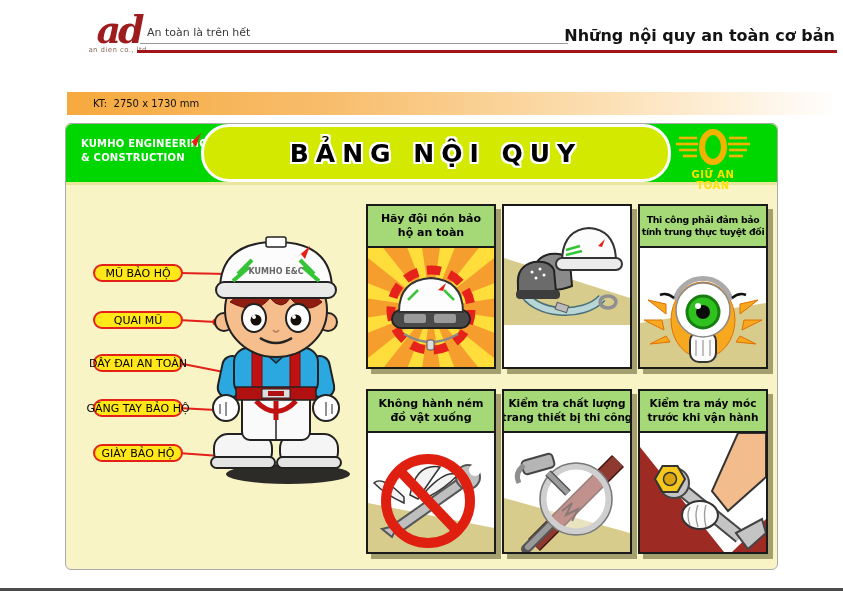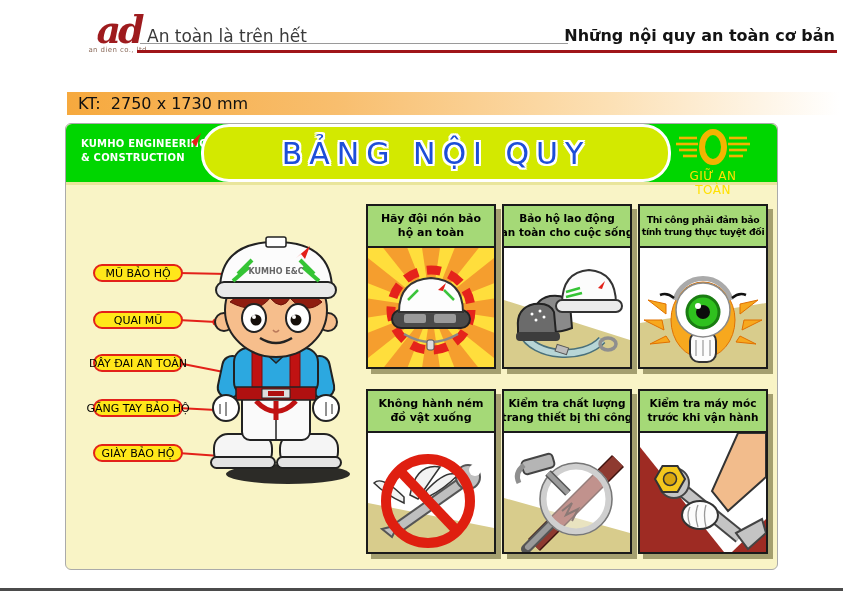--- a/index.html
+++ b/index.html
@@ -4,47 +4,47 @@
 <style>
   html,body{margin:0;padding:0;}
   body{background:#e8e8e8;font-family:"DejaVu Sans",sans-serif;}
   #page{position:relative;width:843px;height:596px;background:#ffffff;overflow:hidden;}
 
   
   .brand{position:absolute;left:84px;top:12px;width:70px;text-align:center;}
   .brand-mark{font-family:"DejaVu Serif",serif;font-style:italic;font-weight:bold;
     font-size:38px;line-height:36px;color:#9E1B1E;letter-spacing:-3px;}
   .brand-caption{font-size:7px;color:#8a6a5a;margin-top:-2px;letter-spacing:0.4px;}
-  .tagline{position:absolute;left:147px;top:26px;font-size:17px;color:#3a3a3a;}
+  .tagline{position:absolute;left:147px;top:26px;font-size:11px;color:#3a3a3a;}
   .page-title{position:absolute;right:8px;top:26px;font-size:16px;font-weight:bold;color:#141414;text-align:right;}
   .thin-rule{position:absolute;left:140px;top:43px;width:428px;height:1px;background:#9a9a9a;}
   .thick-rule{position:absolute;left:137px;top:50px;width:700px;height:3px;background:#A01519;}
 
   
   .kt-bar{position:absolute;left:67px;top:92px;width:772px;height:23px;
     background:linear-gradient(90deg,#F6A93E 0%,#F8BE6E 35%,#FCE0B4 70%,#ffffff 100%);
-    display:flex;align-items:center;padding-left:11px;box-sizing:border-box;
-    font-size:16px;color:#101010;white-space:pre;}
+    display:flex;align-items:center;padding-left:26px;box-sizing:border-box;
+    font-size:10px;color:#101010;white-space:pre;}
 
   
   .board{position:absolute;left:65px;top:123px;width:713px;height:447px;
     background:#F9F4C6;border:1px solid #aaaaaa;border-radius:6px;box-sizing:border-box;}
   .board-header{position:absolute;left:0;top:0;width:100%;height:58px;background:#00D600;
     border-radius:6px 6px 0 0;border-bottom:3px solid #E9E59B;box-sizing:content-box;}
   .company{position:absolute;left:15px;top:13px;color:#ffffff;font-weight:bold;
     font-size:10px;line-height:1.35;letter-spacing:0.2px;}
   .company-arrow{position:absolute;left:118px;top:6px;}
   .title-lozenge{position:absolute;left:135px;top:0;width:470px;height:58px;
     background:#D3E900;border:3px solid #ffffff;border-radius:28px;box-sizing:border-box;
     display:flex;align-items:center;justify-content:center;}
-  .board-title{font-size:30px;font-weight:normal;color:#1d4ed8;letter-spacing:7px;
+  .board-title{font-size:25px;font-weight:bold;color:#000000;letter-spacing:7px;
     text-shadow:-2px -2px 0 #fff,2px -2px 0 #fff,-2px 2px 0 #fff,2px 2px 0 #fff,
                  0 -2px 0 #fff,0 2px 0 #fff,-2px 0 0 #fff,2px 0 0 #fff;}
   .safety-badge{position:absolute;right:26px;top:5px;width:76px;text-align:center;}
-  .badge-caption{font-size:12px;font-weight:normal;color:#FFE000;margin-top:-2px;letter-spacing:0.5px;}
+  .badge-caption{font-size:10px;font-weight:bold;color:#FFE000;margin-top:-2px;letter-spacing:0.5px;}
 
   
   .pill{position:absolute;left:27px;width:90px;height:18px;background:#FFE71A;
     border:2px solid #E32119;border-radius:10px;box-sizing:border-box;
     display:flex;align-items:center;justify-content:center;
     font-size:11px;font-weight:normal;color:#000;white-space:nowrap;}
   .connector-layer{position:absolute;left:0;top:0;width:713px;height:447px;pointer-events:none;}
 
   
   .panel{position:absolute;width:130px;height:165px;background:#ffffff;
@@ -230,24 +230,20 @@
           <g stroke="#3CC43C" stroke-width="2.5">
             <line x1="40" y1="52" x2="50" y2="42"></line>
               <line x1="86" y1="52" x2="76" y2="42"></line>
           </g>
           <path d="M70,42 L78,35 L75,43 Z" fill="#E32119"></path>
         </svg>
       </div>
     </div>
 
     <div class="panel" style="left:436px;top:80px">
-      <div class="panel-header fs105">
-        <span>Bảo hộ lao động</span>
-        <span>an toàn cho cuộc sống</span>
-      </div>
       <div class="panel-body">
         <svg width="126" height="119" viewBox="0 0 126 119">
           <rect width="126" height="119" fill="#ffffff"></rect>
           <polygon points="0,52 126,92 126,119 0,119" fill="#D8CC8C"></polygon>
           <path d="M18,84 C30,110 80,112 98,92" stroke="#49707a" stroke-width="9" fill="none"></path>
           <path d="M18,84 C30,110 80,112 98,92" stroke="#B8D6D6" stroke-width="6" fill="none"></path>
           <ellipse cx="104" cy="96" rx="8" ry="6" fill="none" stroke="#8f8f8f" stroke-width="3.5"></ellipse>
           <rect x="52" y="98" width="12" height="7" fill="#bbb" stroke="#555" transform="rotate(18 58 101)"></rect>
           <path d="M30,72 Q28,52 46,48 Q62,46 66,56 L68,80 Q48,88 30,80 Z" fill="#8a8a8a" stroke="#222" stroke-width="2"></path>
           <path d="M14,80 Q12,60 30,56 Q46,54 50,64 L52,86 Q32,94 14,88 Z" fill="#6b6b6b" stroke="#222" stroke-width="2"></path>

